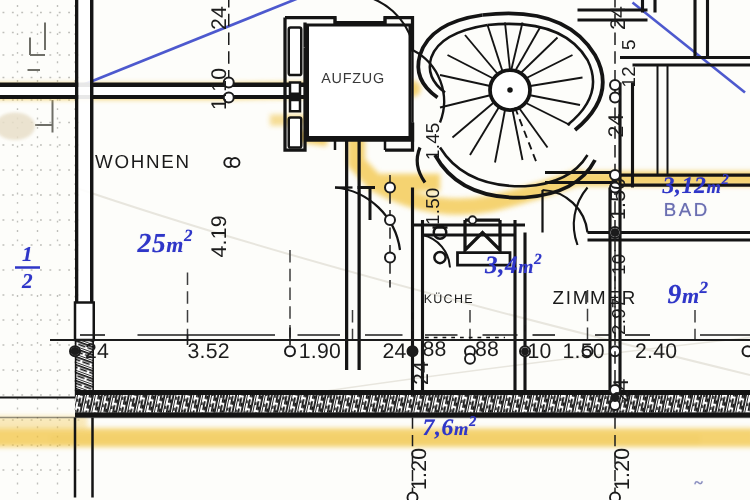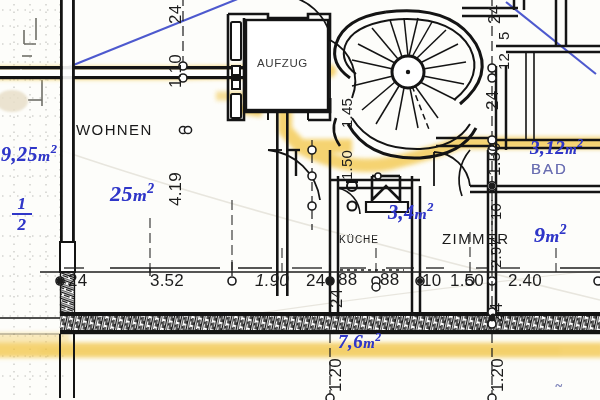--- a/index.html
+++ b/index.html
@@ -406,23 +406,20 @@
   <div class="lbl room sm" style="left:339px;top:234px;">KÜCHE</div>
 
   <div class="lbl room" style="left:423px;top:230px;padding-left:19px;">ZIMMER</div>
 
   <div class="lbl hand pencil" style="left:531px;top:160px;">BAD</div>
 
   <div class="lbl hand" style="left:110px;top:165px;font-size:22px;margin-top:16px;">
     <span>25</span><span style="font-size:.8em;">m</span><sup>2</sup>
   </div>
 
-  <div class="lbl hand" style="left:1px;top:142px;font-size:20px;">
-    <span>9,25</span><span style="font-size:.78em;">m</span><sup>2</sup>
-  </div>
 
   <div class="lbl hand" style="left:12px;top:195px;">
     <span class="frac">
       <span>1</span>
       <span class="bar"></span>
       <span>2</span>
     </span>
   </div>
 
   <div class="lbl hand" style="left:388px;top:152px;font-size:20px;margin-top:48px;">
@@ -470,21 +467,21 @@
   <div class="lbl dim" style="left:327px;top:308px;transform:rotate(-90deg);transform-origin:left top;">24</div>
 
   <div class="lbl dim" style="left:326px;top:392px;transform:rotate(-90deg);transform-origin:left top;">1.20</div>
 
   <div class="lbl dim" style="left:488px;top:392px;transform:rotate(-90deg);transform-origin:left top;">1.20</div>
 
   <div class="lbl dim" style="left:68px;top:271px;">24</div>
 
   <div class="lbl dim" style="left:150px;top:271px;">3.52</div>
 
-  <div class="lbl dim" style="left:255px;top:271px;font-style:italic;">1.90</div>
+  <div class="lbl dim" style="left:239px;top:271px;">1.90</div>
 
   <div class="lbl dim" style="left:306px;top:271px;">24</div>
 
   <div class="lbl dim" style="left:338px;top:270px;">88</div>
 
   <div class="lbl dim" style="left:380px;top:270px;">88</div>
 
   <div class="lbl dim" style="left:422px;top:271px;">10</div>
 
   <div class="lbl dim" style="left:450px;top:271px;">1.50</div>

